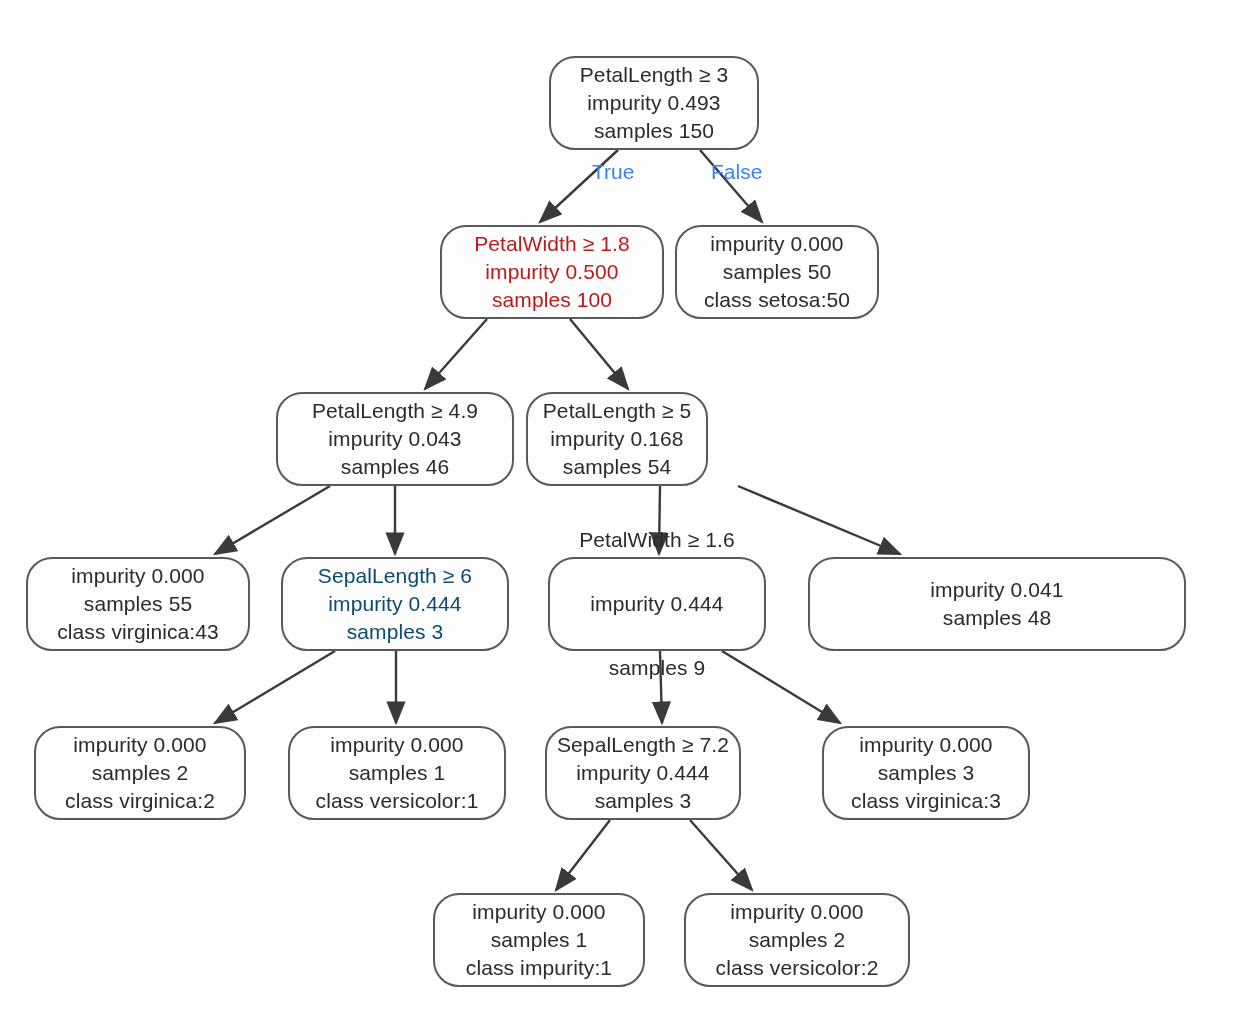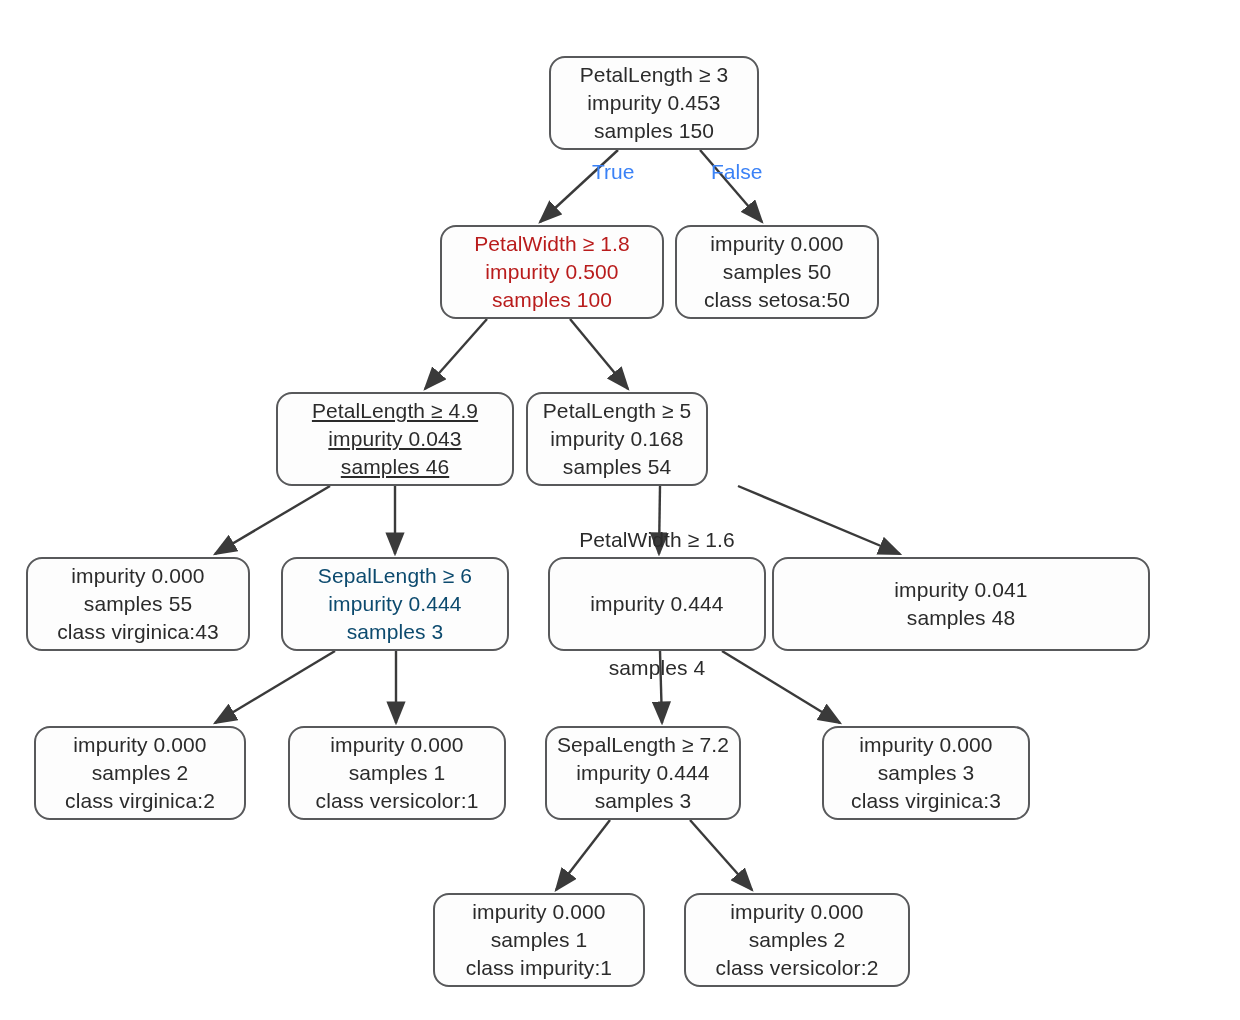--- a/index.html
+++ b/index.html
@@ -25,21 +25,21 @@
     left: 0;
     top: 0;
     width: 1240px;
     height: 1020px;
     pointer-events: none;
   }
   .node {
     position: absolute;
     box-sizing: border-box;
     border: 2px solid #58595b;
-    border-radius: 16px;
+    border-radius: 26px;
     background: #fdfdfd;
     display: flex;
     flex-direction: column;
     align-items: center;
     justify-content: center;
     color: #2b2b2b;
     font-size: 21px;
     line-height: 1.33;
     letter-spacing: 0.1px;
     white-space: nowrap;
@@ -80,34 +80,34 @@
         <line x1="660" y1="651" x2="662" y2="723" stroke="#3a3a3a" stroke-width="2.4" marker-end="url(#arrowhead)"></line>
         <line x1="722" y1="651" x2="840" y2="723" stroke="#3a3a3a" stroke-width="2.4" marker-end="url(#arrowhead)"></line>
         <line x1="610" y1="820" x2="556" y2="890" stroke="#3a3a3a" stroke-width="2.4" marker-end="url(#arrowhead)"></line>
         <line x1="690" y1="820" x2="752" y2="890" stroke="#3a3a3a" stroke-width="2.4" marker-end="url(#arrowhead)"></line>
       </g>
   </svg>
 
   <div id="nodes-group">
       <div class="node" style="left: 549px; top: 56px; width: 210px; height: 94px; border-color: rgb(88, 89, 91); background: rgb(253, 253, 253); color: rgb(43, 43, 43);">
         <span class="line">PetalLength ≥ 3</span>
-        <span class="line">impurity 0.453</span>
+        <span class="line">impurity 0.493</span>
         <span class="line">samples 150</span>
       </div>
       <div class="node" style="left: 440px; top: 225px; width: 224px; height: 94px; border-color: rgb(88, 89, 91); background: rgb(253, 253, 253); color: #b91c1c;">
         <span class="line">PetalWidth ≥ 1.8</span>
         <span class="line">impurity 0.500</span>
         <span class="line">samples 100</span>
       </div>
       <div class="node" style="left: 675px; top: 225px; width: 204px; height: 94px; border-color: rgb(88, 89, 91); background: rgb(253, 253, 253); color: rgb(43, 43, 43);">
         <span class="line">impurity 0.000</span>
         <span class="line">samples 50</span>
         <span class="line">class setosa:50</span>
       </div>
-      <div class="node" style="left: 276px; top: 392px; width: 238px; height: 94px; border-color: rgb(88, 89, 91); background: rgb(253, 253, 253); color: rgb(43, 43, 43); text-decoration: underline;">
+      <div class="node" style="left: 276px; top: 392px; width: 238px; height: 94px; border-color: rgb(88, 89, 91); background: rgb(253, 253, 253); color: rgb(43, 43, 43);">
         <span class="line">PetalLength ≥ 4.9</span>
         <span class="line">impurity 0.043</span>
         <span class="line">samples 46</span>
       </div>
       <div class="node" style="left: 526px; top: 392px; width: 182px; height: 94px; border-color: rgb(88, 89, 91); background: rgb(253, 253, 253); color: rgb(43, 43, 43);">
         <span class="line">PetalLength ≥ 5</span>
         <span class="line">impurity 0.168</span>
         <span class="line">samples 54</span>
       </div>
       <div class="node" style="left: 26px; top: 557px; width: 224px; height: 94px; border-color: rgb(88, 89, 91); background: rgb(253, 253, 253); color: rgb(43, 43, 43);">
@@ -116,23 +116,23 @@
         <span class="line">class virginica:43</span>
       </div>
       <div class="node" style="left: 281px; top: 557px; width: 228px; height: 94px; border-color: rgb(88, 89, 91); background: rgb(253, 253, 253); color: #0c4a6e;">
         <span class="line">SepalLength ≥ 6</span>
         <span class="line">impurity 0.444</span>
         <span class="line">samples 3</span>
       </div>
       <div class="node" style="left: 548px; top: 557px; width: 218px; height: 94px; border-color: rgb(88, 89, 91); background: rgb(253, 253, 253); color: rgb(43, 43, 43); gap: 36px;">
         <span class="line">PetalWidth ≥ 1.6</span>
         <span class="line">impurity 0.444</span>
-        <span class="line">samples 4</span>
+        <span class="line">samples 9</span>
       </div>
-      <div class="node" style="left: 772px; top: 557px; width: 378px; height: 94px; border-color: rgb(88, 89, 91); background: rgb(253, 253, 253); color: rgb(43, 43, 43);">
+      <div class="node" style="left: 808px; top: 557px; width: 378px; height: 94px; border-color: rgb(88, 89, 91); background: rgb(253, 253, 253); color: rgb(43, 43, 43);">
         <span class="line">impurity 0.041</span>
         <span class="line">samples 48</span>
       </div>
       <div class="node" style="left: 34px; top: 726px; width: 212px; height: 94px; border-color: rgb(88, 89, 91); background: rgb(253, 253, 253); color: rgb(43, 43, 43);">
         <span class="line">impurity 0.000</span>
         <span class="line">samples 2</span>
         <span class="line">class virginica:2</span>
       </div>
       <div class="node" style="left: 288px; top: 726px; width: 218px; height: 94px; border-color: rgb(88, 89, 91); background: rgb(253, 253, 253); color: rgb(43, 43, 43);">
         <span class="line">impurity 0.000</span>

